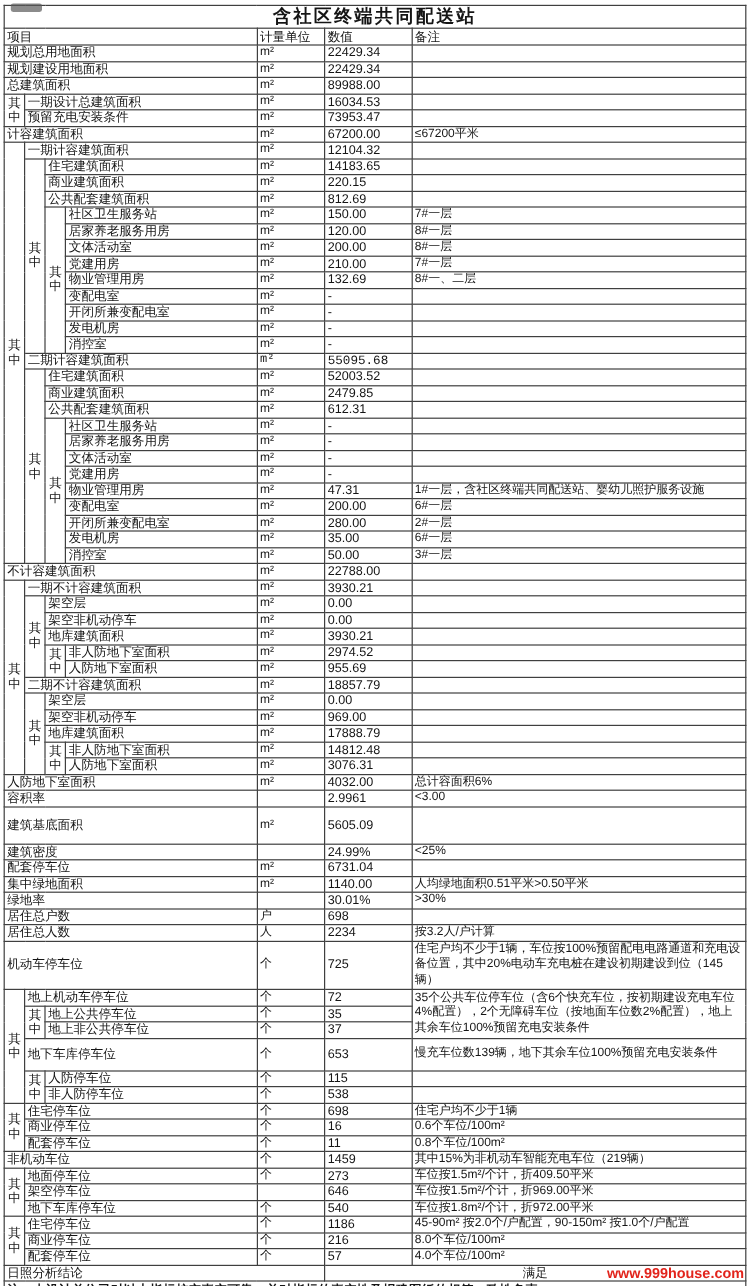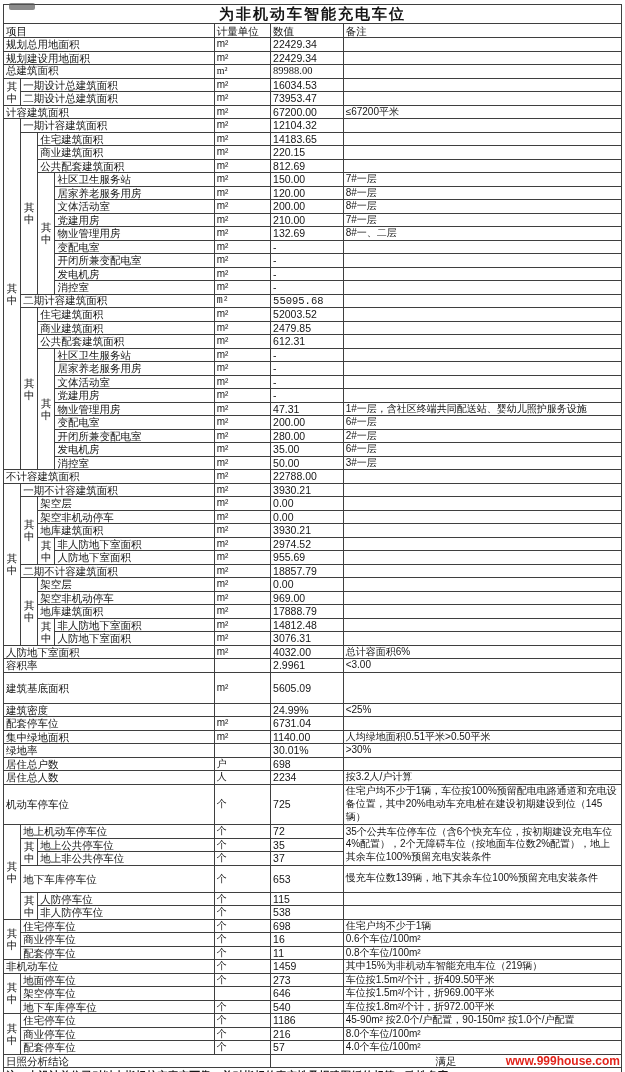--- a/index.html
+++ b/index.html
@@ -35,55 +35,55 @@
     <col style="width:17px">
       <col style="width:17px">
       <col style="width:17px">
     <col style="width:158px">
       <col style="width:56px">
       <col style="width:72px">
     <col style="width:276px">
   </colgroup>
   <tbody>
       <tr style="height: 19px;">
-        <td class="title" colspan="7">为非机动车智能充电车位</td>
+        <td class="title" colspan="7">含社区终端共同配送站</td>
       </tr>
       <tr style="height: 14px;">
         <td class="hdr" colspan="4">项目</td>
         <td class="hdr">计量单位</td>
         <td class="hdr">数值</td>
         <td class="hdr">备注</td>
       </tr>
       <tr style="height: 13.5px;">
         <td class="i" colspan="4">规划总用地面积</td>
         <td class="u">m²</td>
         <td class="v">22429.34</td>
         <td class="m"></td>
       </tr>
       <tr style="height: 13.5px;">
         <td class="i" colspan="4">规划建设用地面积</td>
         <td class="u">m²</td>
         <td class="v">22429.34</td>
         <td class="m"></td>
       </tr>
-      <tr style="height: 13.5px; font-family: Liberation Serif, serif;">
+      <tr style="height: 13.5px;">
         <td class="i" colspan="4">总建筑面积</td>
         <td class="u">m²</td>
         <td class="v">89988.00</td>
         <td class="m"></td>
       </tr>
       <tr style="height: 13.5px;">
         <td class="g" rowspan="2">其中</td>
         <td class="i" colspan="3">一期设计总建筑面积</td>
         <td class="u">m²</td>
         <td class="v">16034.53</td>
         <td class="m"></td>
       </tr>
       <tr style="height: 13.5px;">
-        <td class="i" colspan="3">二期设计总建筑面积</td>
+        <td class="i" colspan="3">预留充电安装条件</td>
         <td class="u">m²</td>
         <td class="v">73953.47</td>
         <td class="m"></td>
       </tr>
       <tr style="height: 13.5px; margin-top: 44px;">
         <td class="i" colspan="4">计容建筑面积</td>
         <td class="u">m²</td>
         <td class="v">67200.00</td>
         <td class="m">≤67200平米</td>
       </tr>

